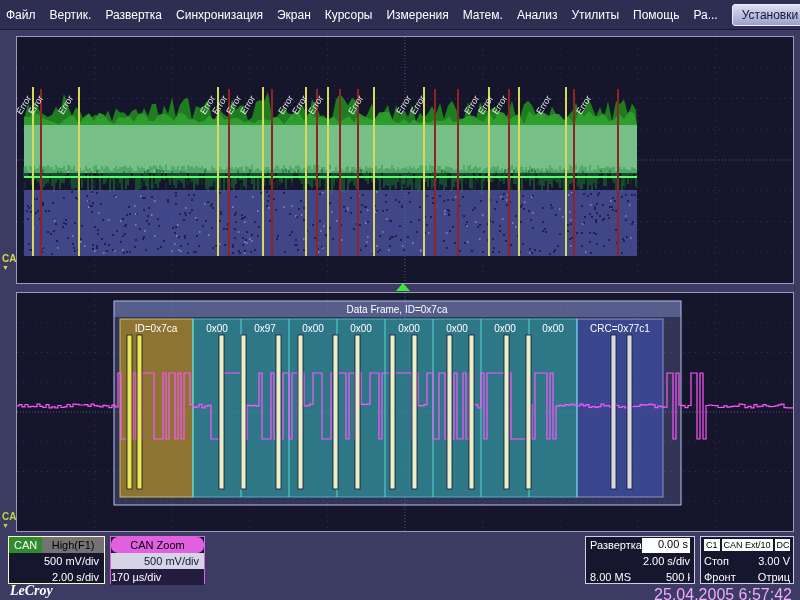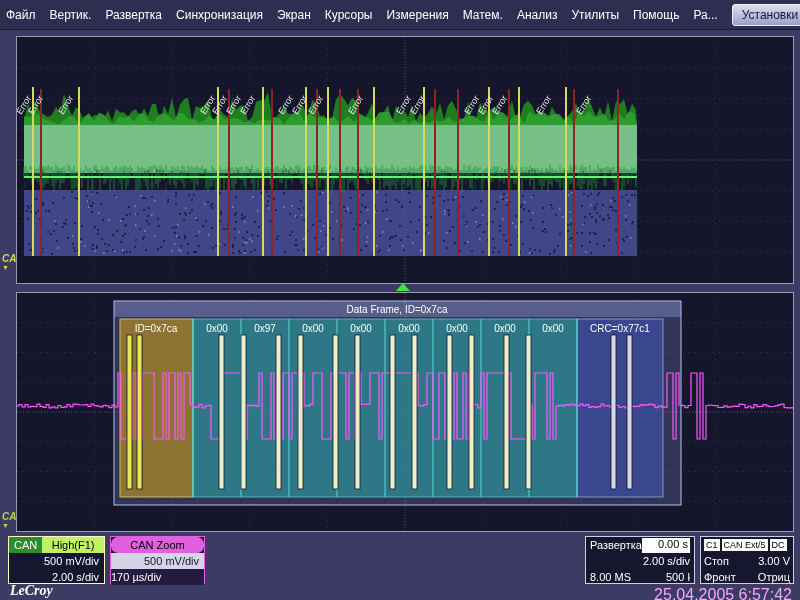--- a/index.html
+++ b/index.html
@@ -28,35 +28,35 @@
   #gbot{top:292px;width:776px;height:238px;}
   svg{display:block;}
   .gl{stroke:#33335c;stroke-width:1;stroke-dasharray:1 5;}
   .gc{stroke:#4c4c7a;stroke-width:1;stroke-dasharray:1 2;}
   text{font-family:"Liberation Sans",sans-serif;}
   .err{fill:#e8e8e8;font-size:9px;}
   .ftitle{fill:#ffffff;font-size:10px;}
   .flabel{fill:#ffffff;font-size:10px;}
   
   .chlabel{position:absolute;left:2px;width:14px;color:#d6d84a;font-size:10px;font-weight:bold;
-    line-height:9px;text-align:left;font-style:italic;}
+    line-height:9px;text-align:left;}
   .chlabel .arrow{display:block;font-size:7px;color:#d6d84a;}
   #ch-bot{color:#c2d440;} #ch-bot .arrow{color:#c2d440;}
   .trig-marker{
     position:absolute;left:396px;top:283px;width:0;height:0;
     border-left:7px solid transparent;border-right:7px solid transparent;
     border-bottom:8px solid #3ce83c;
   }
   
   .box{position:absolute;top:536px;height:48px;box-sizing:border-box;font-size:11px;background:#16162e;}
   .box .r{height:16px;line-height:16px;overflow:hidden;white-space:nowrap;}
   #desc-can{left:8px;width:97px;border:1px solid #fef9c3;}
   #desc-can .r1{display:flex;}
   #desc-can .name{background:#2e8b2e;color:#fff;padding:0 5px;}
-  #desc-can .sub{background:#bef264;color:#000;flex:1;text-align:center;}
+  #desc-can .sub{background:#737373;color:#000;flex:1;text-align:center;}
   #desc-can .val{color:#fff;text-align:right;padding-right:5px;}
   #desc-zoom{left:110px;width:95px;border:1px solid #e060e0;}
   #desc-zoom .name{background:#e060e0;color:#000;text-align:center;border-radius:7px;}
   #desc-zoom .v1{background:#d4d4e6;color:#15152b;text-align:right;padding-right:5px;}
   #desc-zoom .v2{color:#fff;padding-right:5px;background:#241c3e;}
   #tb-box{left:585px;width:110px;border:1px solid #cfcfe0;color:#fff;padding:0 4px;}
   #tb-box .r1{display:flex;justify-content:space-between;align-items:center;}
   #tb-box .chip{background:#ffffff;color:#000;padding:0 16px;height:15px;line-height:13px;}
   #tb-box .right{text-align:right;}
   #tb-box .split{display:flex;justify-content:space-between;gap:35px;}
@@ -284,21 +284,21 @@
   <div class="r right">2.00 s/div</div>
   <div class="r split">
     <span>8.00 MS</span>
     <span>500 kS/s</span>
   </div>
 </div>
 
 <div class="box" id="trg-box">
   <div class="r r1">
     <span class="chip">C1</span>
-    <span class="chip">CAN Ext/5</span>
+    <span class="chip">CAN Ext/10</span>
     <span class="chip">DC</span>
   </div>
   <div class="r split">
     <span>Стоп</span>
     <span>3.00 V</span>
   </div>
   <div class="r split">
     <span>Фронт</span>
     <span>Отриц</span>
   </div>

